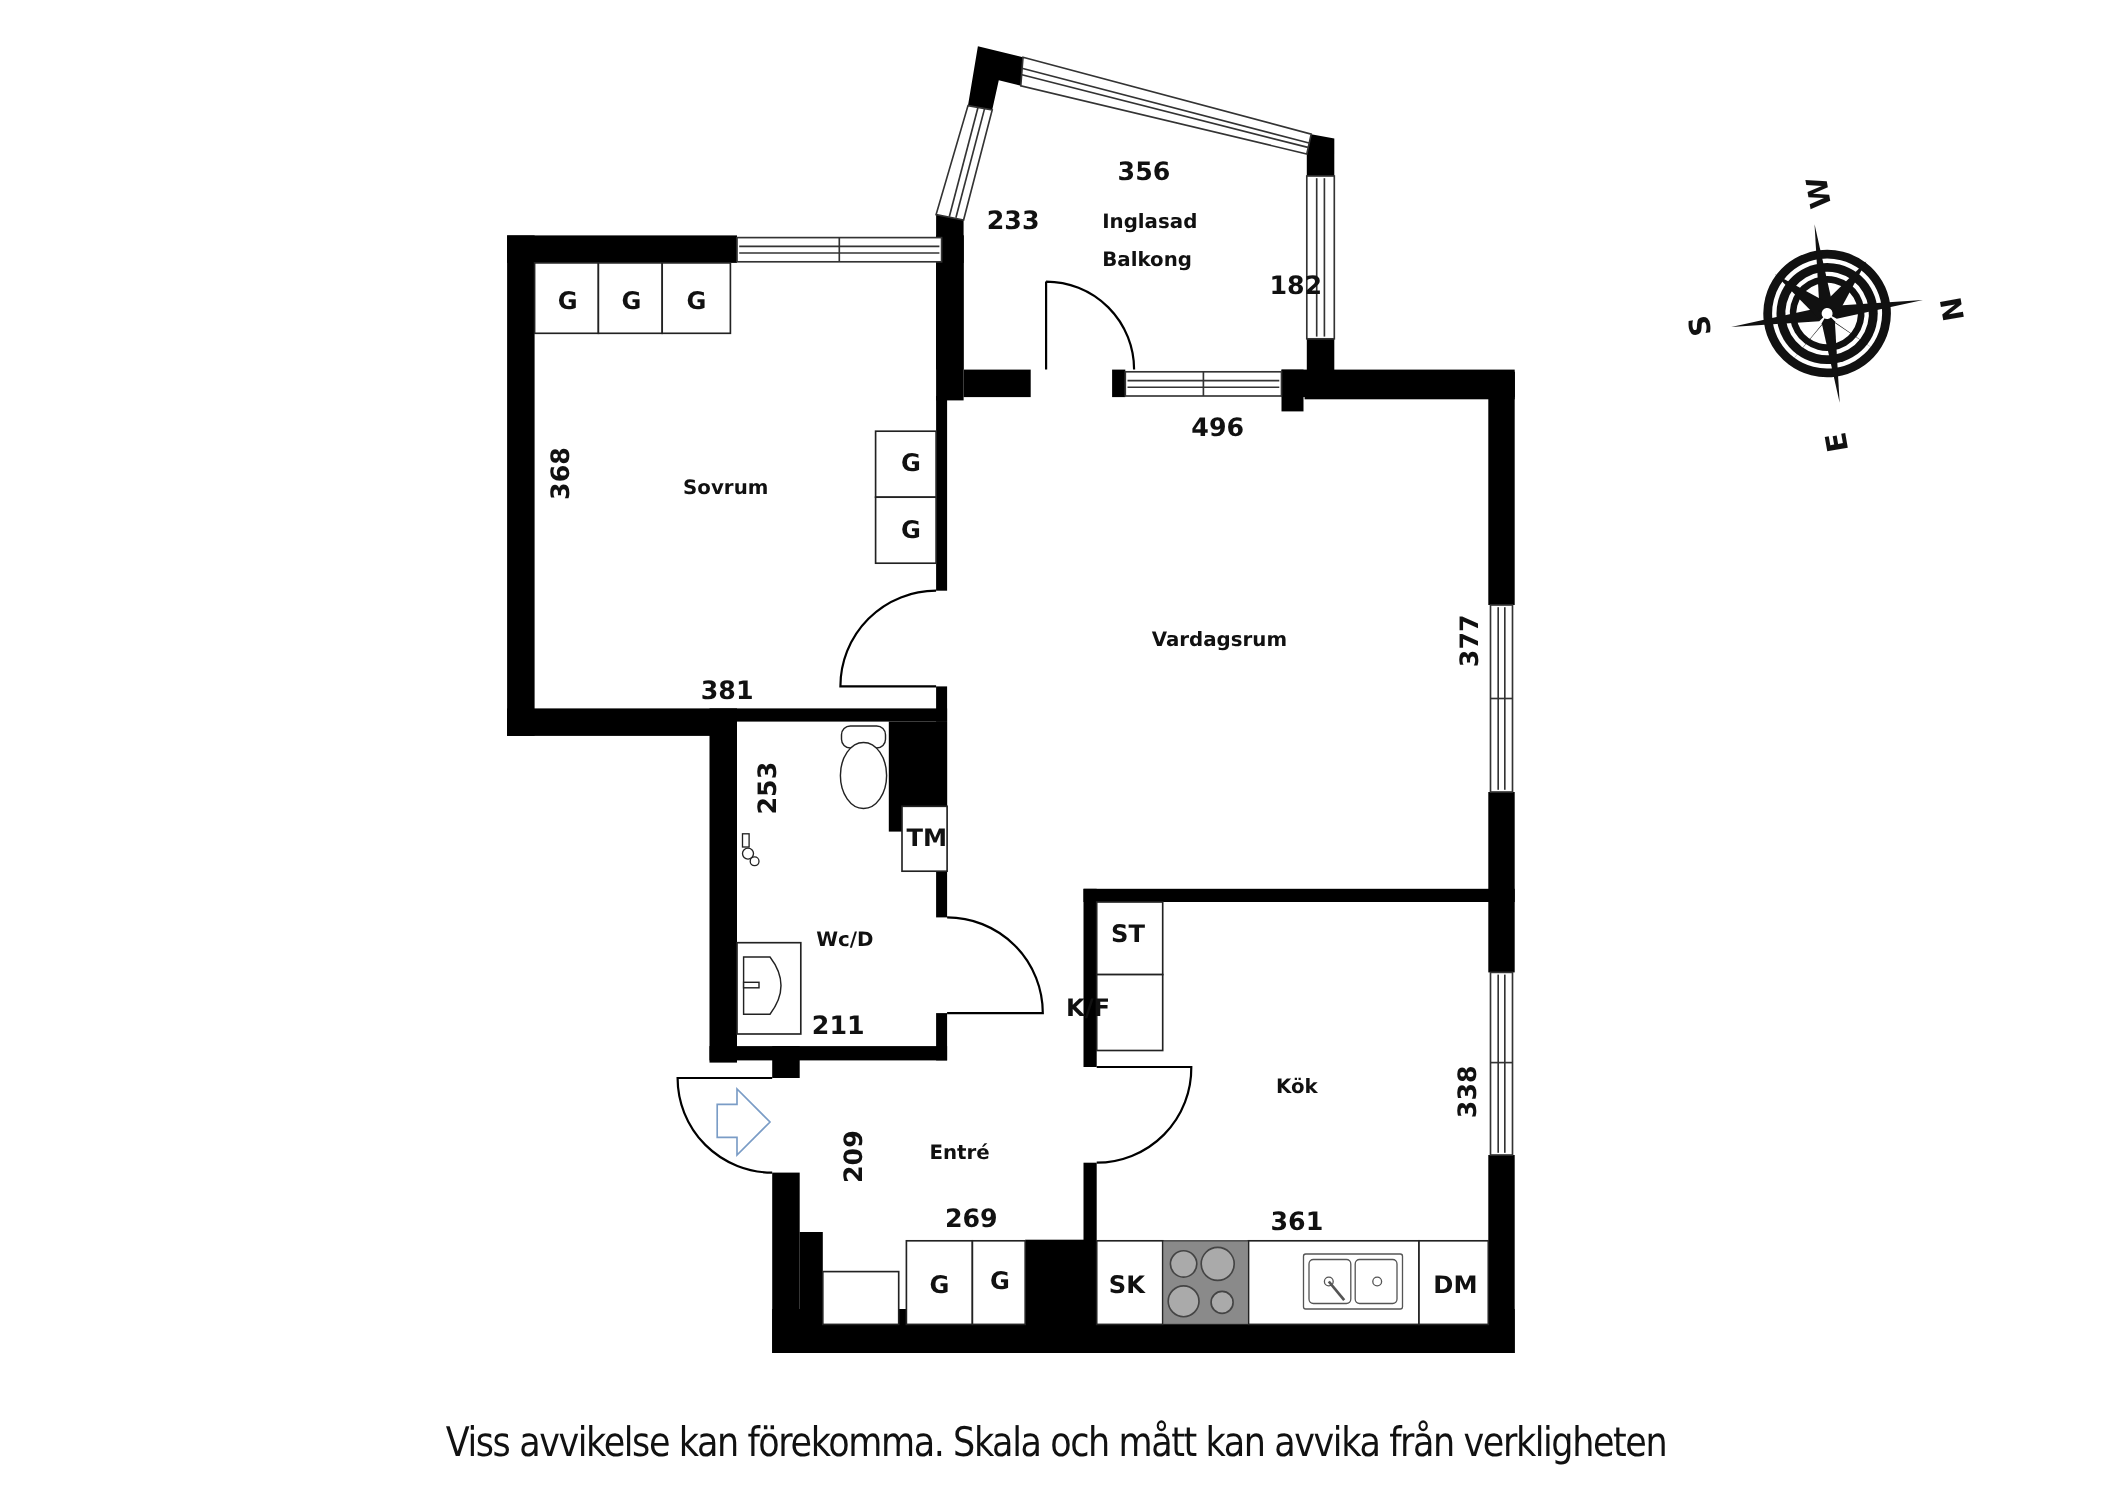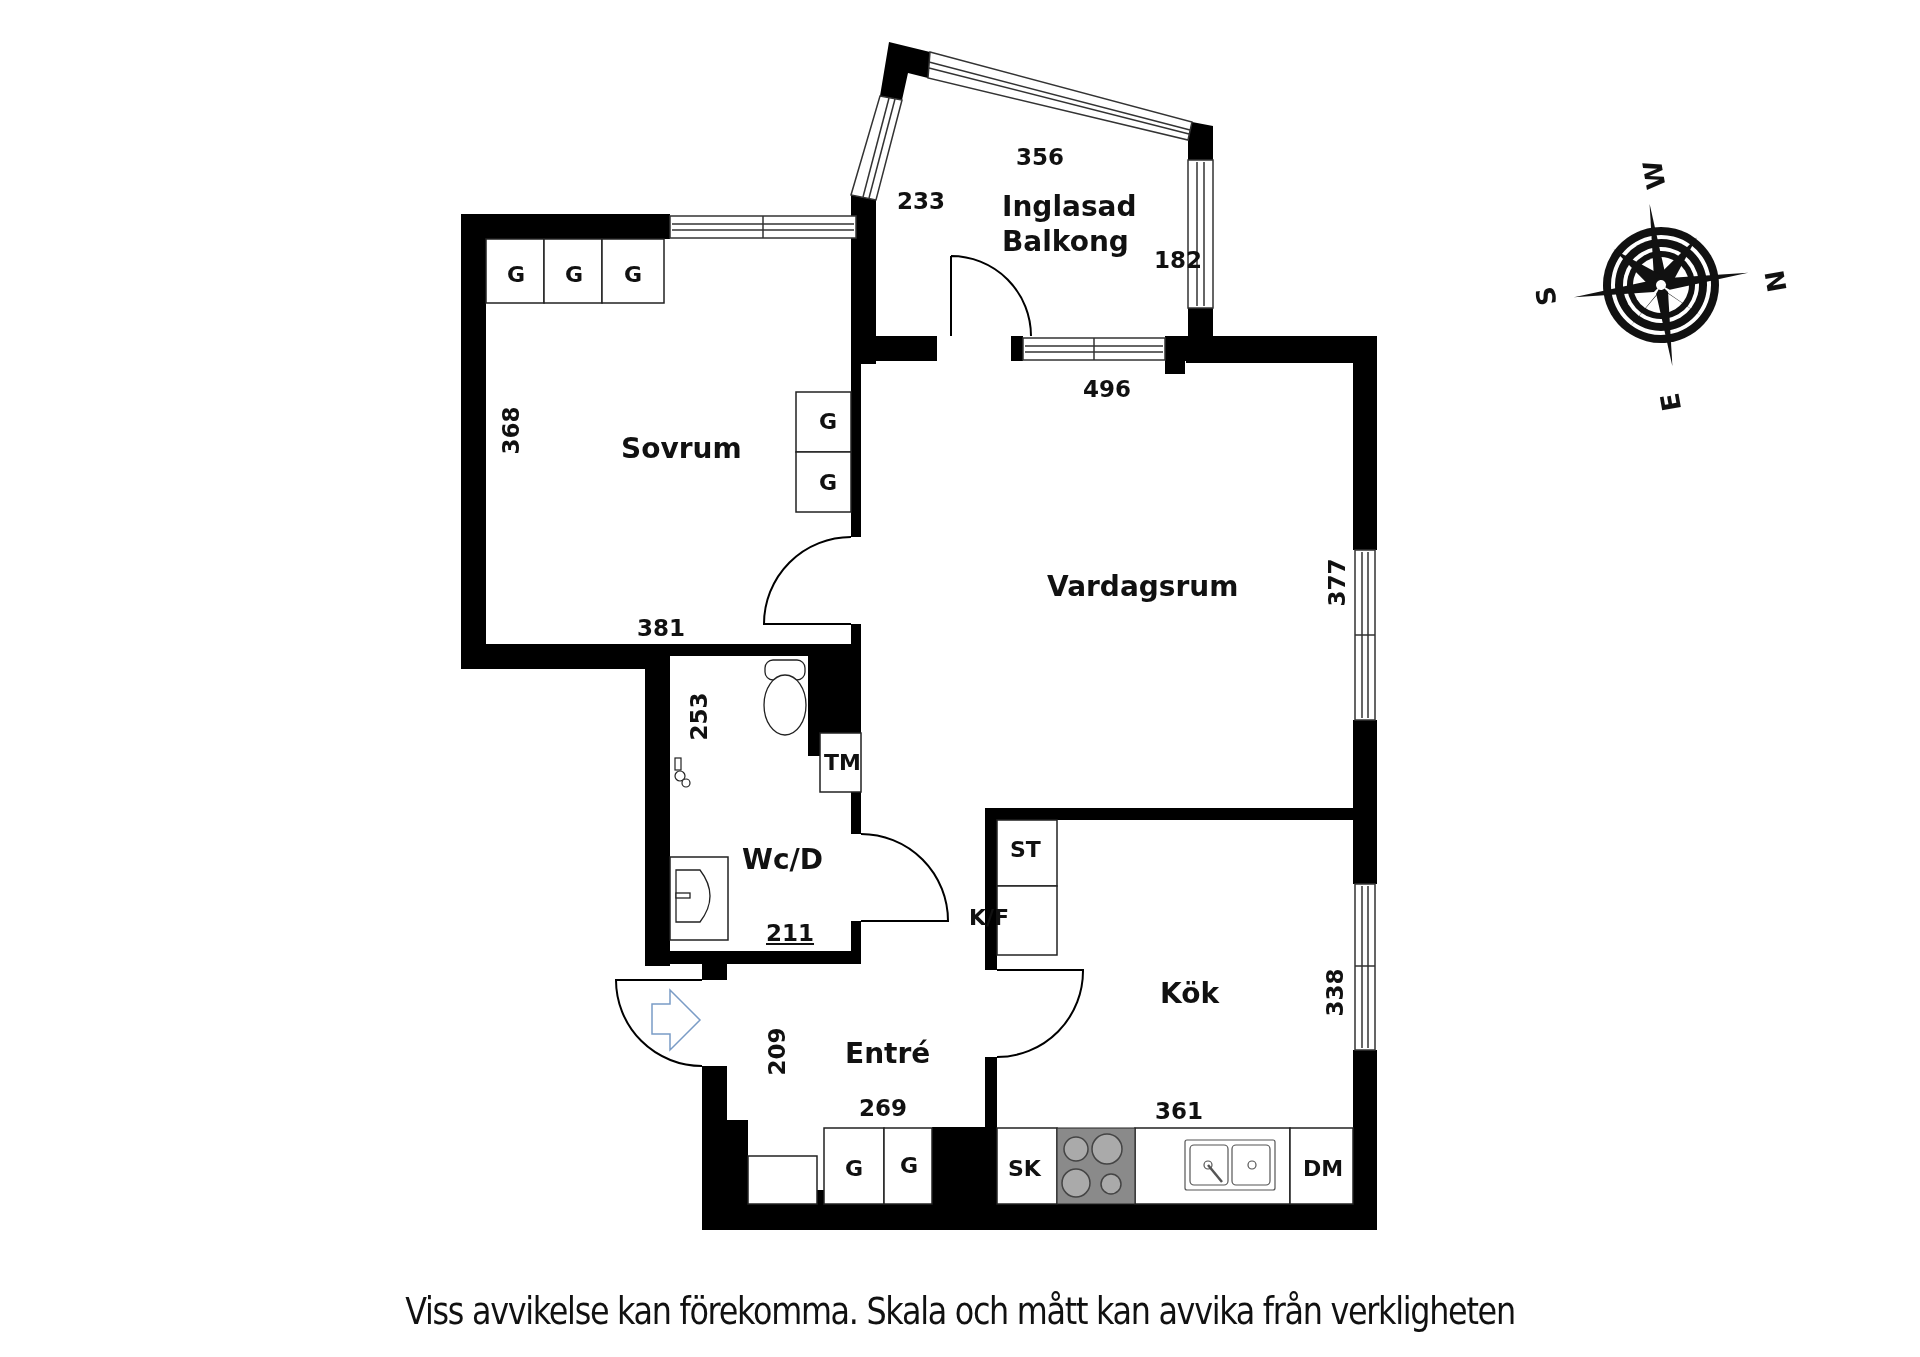--- a/index.html
+++ b/index.html
@@ -1,19 +1,19 @@
 <!DOCTYPE html>
 <html><head>
 <meta charset="utf-8">
 <style>
   html,body{margin:0;padding:0;background:#ffffff;}
   body{width:1920px;height:1357px;position:relative;overflow:hidden;font-family:"DejaVu Sans","Liberation Sans",sans-serif;}
   #plan{position:absolute;left:0;top:0;width:1920px;height:1357px;}
   .lbl{position:absolute;font-family:"DejaVu Sans",sans-serif;font-weight:bold;color:#111;white-space:nowrap;line-height:1;}
-  .room{font-size:28px;}
+  .room{font-size:18px;}
   .dim{font-size:23px;}
   .cab{font-size:22px;}
   .rot{transform-origin:center center;transform:rotate(-90deg);}
   .compass-letter{position:absolute;font-family:"DejaVu Sans",sans-serif;font-weight:bold;font-size:26px;color:#111;line-height:1;}
   #footer{position:absolute;left:0;width:1920px;top:1290px;text-align:center;font-family:"DejaVu Sans",sans-serif;font-size:37px;color:#111;letter-spacing:-1.5px;transform:scaleX(0.86);}
 </style>
 </head>
 <body>
 
 <svg id="plan" viewBox="0 0 1920 1357" xmlns="http://www.w3.org/2000/svg">
@@ -176,21 +176,21 @@
 <div class="lbl room" style="left:621px;top:435px;">Sovrum</div>
 <div class="lbl dim rot" style="left:487px;top:419px;">368</div>
 <div class="lbl dim" style="left:637px;top:617px;">381</div>
 
 <div class="lbl room" style="left:1047px;top:573px;">Vardagsrum</div>
 <div class="lbl dim" style="left:1083px;top:378px;text-align:right;">496</div>
 <div class="lbl dim rot" style="left:1313px;top:571px;">377</div>
 
 <div class="lbl room" style="left:742px;top:803px;margin-top:43px;">Wc/D</div>
 <div class="lbl dim rot" style="left:675px;top:705px;">253</div>
-<div class="lbl dim" style="left:766px;top:922px;text-decoration:underline;">211</div>
+<div class="lbl dim" style="left:738px;top:922px;">211</div>
 
 <div class="lbl room" style="left:845px;top:1040px;">Entré</div>
 <div class="lbl dim rot" style="left:753px;top:1040px;">209</div>
 <div class="lbl dim" style="left:859px;top:1097px;">269</div>
 
 <div class="lbl room" style="left:1160px;top:980px;">Kök</div>
 <div class="lbl dim rot" style="left:1311px;top:981px;">338</div>
 <div class="lbl dim" style="left:1155px;top:1100px;">361</div>
 
 <div class="lbl cab" style="left:507px;top:264px;">G</div>

